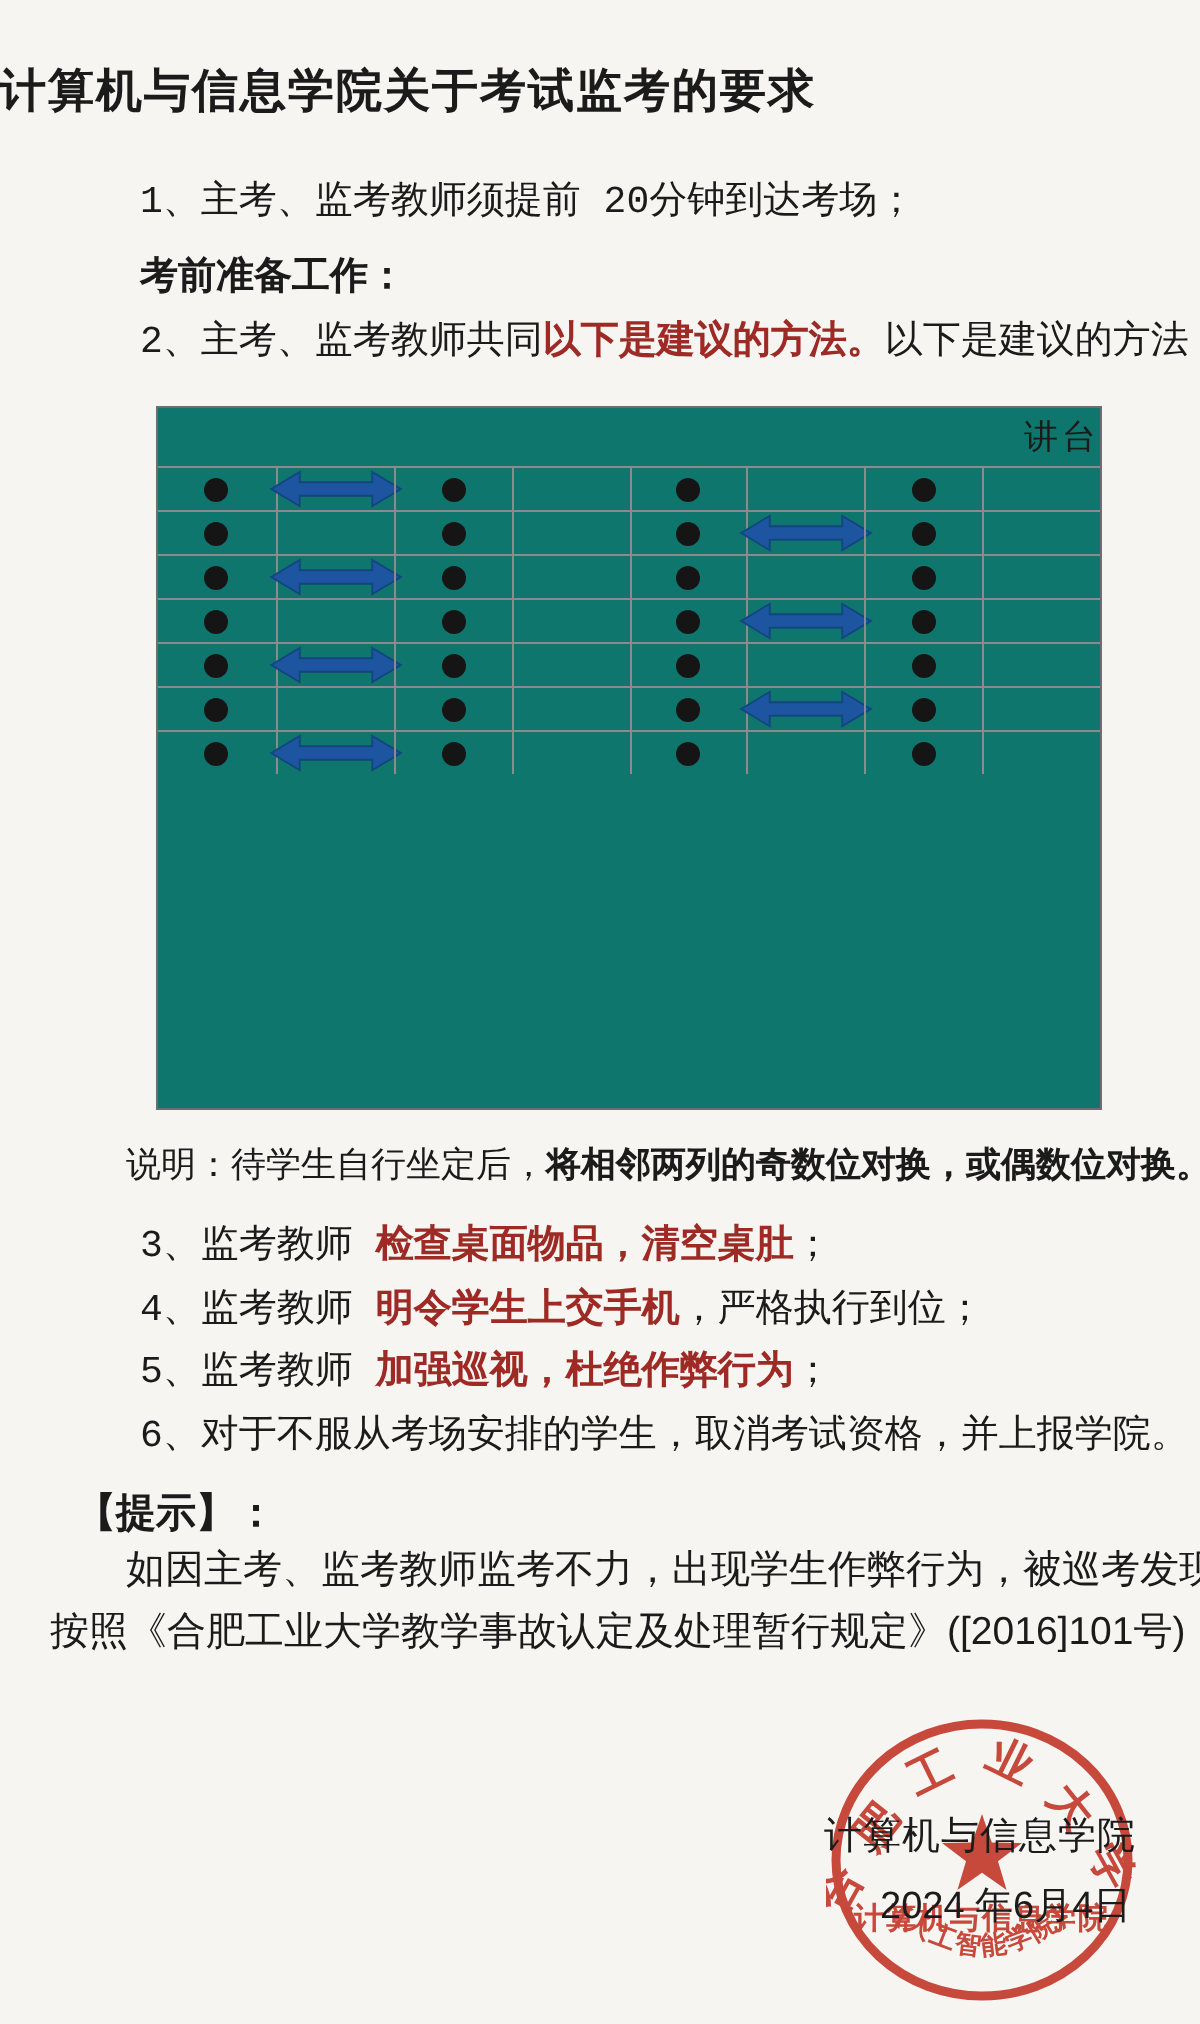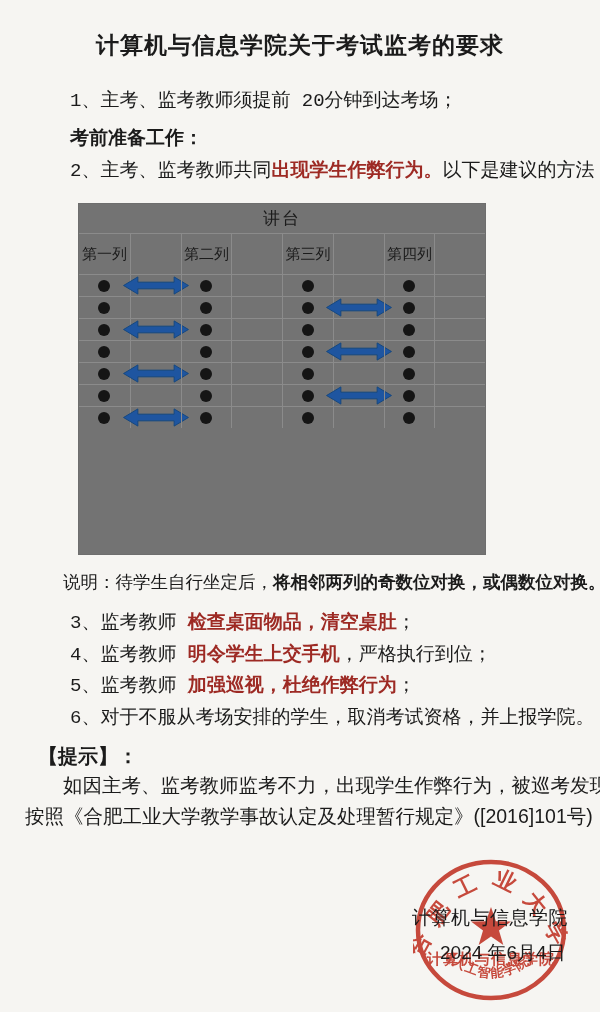--- a/index.html
+++ b/index.html
@@ -5,28 +5,28 @@
   html,body{margin:0;padding:0;}
   body{
     width:600px;height:1012px;position:relative;overflow:hidden;
     background:#f6f5f2;color:#1b1b1b;
     font-family:"Liberation Sans", sans-serif;
   }
   .abs{position:absolute;}
   .line{font-size:19px;white-space:nowrap;font-family:Liberation Mono, monospace;}
   .red{color:#9d2a24;font-weight:700;}
   .boldseg{font-weight:700;}
-  #doc-title{top:30px;left:0;width:600px;text-align:center;font-size:23px;font-weight:700;letter-spacing:1px;}
+  #doc-title{top:30px;left:0;width:600px;text-align:left;font-size:23px;font-weight:700;letter-spacing:1px;}
   #item1{top:87px;left:70px;}
   #prep-heading{top:125px;left:70px;font-weight:700;}
   #item2{top:157px;left:70px;}
 
   
-  #seat-table{left:78px;top:203px;width:408px;height:352px;border:1.5px solid #6e6e6e;
-    display:flex;flex-direction:column;background:#737373;box-sizing:border-box;}
+  #seat-table{left:78px;top:203px;width:473px;height:352px;border:1.5px solid #6e6e6e;
+    display:flex;flex-direction:column;background:#0f766e;box-sizing:border-box;align-items:flex-end;}
   #podium-row{height:29px;flex:none;display:flex;align-items:center;justify-content:center;
     font-size:17px;letter-spacing:2px;}
   .srow{display:grid;grid-template-columns:repeat(8,1fr);border-top:1px solid #8b8b8b;flex:1;min-height:0;}
   .header-row{flex:none;height:40px;font-size:15px;}
   .cell{display:flex;align-items:center;justify-content:center;overflow:visible;min-width:0;}
   .cell + .cell{border-left:1px solid #8b8b8b;}
   .dot{width:12px;height:12px;border-radius:50%;background:#151515;flex:none;}
   .arrow{flex:none;}
 
   #note-line{top:570px;left:63px;font-size:17.5px;white-space:nowrap;}
@@ -50,45 +50,27 @@
 </style>
 </head>
 <body>
 
 <div class="abs" id="doc-title">计算机与信息学院关于考试监考的要求</div>
 
 <div class="abs line" id="item1">1、主考、监考教师须提前 20分钟到达考场；</div>
 
 <div class="abs line" id="prep-heading">考前准备工作：</div>
 
-<div class="abs line" id="item2"><span>2、主考、监考教师共同</span><span class="red">出现学生作弊行为。</span><span>以下是建议的方法：</span></div>
+<div class="abs line" id="item2"><span>2、主考、监考教师共同</span><span class="red">以下是建议的方法。</span><span>以下是建议的方法：</span></div>
 
 <div class="abs" id="seat-table">
   <div id="podium-row">
     <span>讲台</span>
   </div>
   <div id="seat-grid">
-      <div class="srow header-row">
-        <div class="cell">
-          <span>第一列</span>
-        </div>
-        <div class="cell"></div>
-        <div class="cell">
-          <span>第二列</span>
-        </div>
-        <div class="cell"></div>
-        <div class="cell">
-          <span>第三列</span>
-        </div>
-        <div class="cell"></div>
-        <div class="cell">
-          <span>第四列</span>
-        </div>
-        <div class="cell"></div>
-      </div>
       <div class="srow seat-row">
         <div class="cell">
           <span class="dot" style="background: rgb(21, 21, 21);"></span>
         </div>
         <div class="cell">
           <svg class="arrow" viewBox="0 0 72 22" width="70" height="21">
             <polygon points="2,11 17,2 17,7.5 55,7.5 55,2 70,11 55,20 55,14.5 17,14.5 17,20" fill="#1e55a0" stroke="#13467f" stroke-width="1"></polygon>
           </svg>
         </div>
         <div class="cell">

